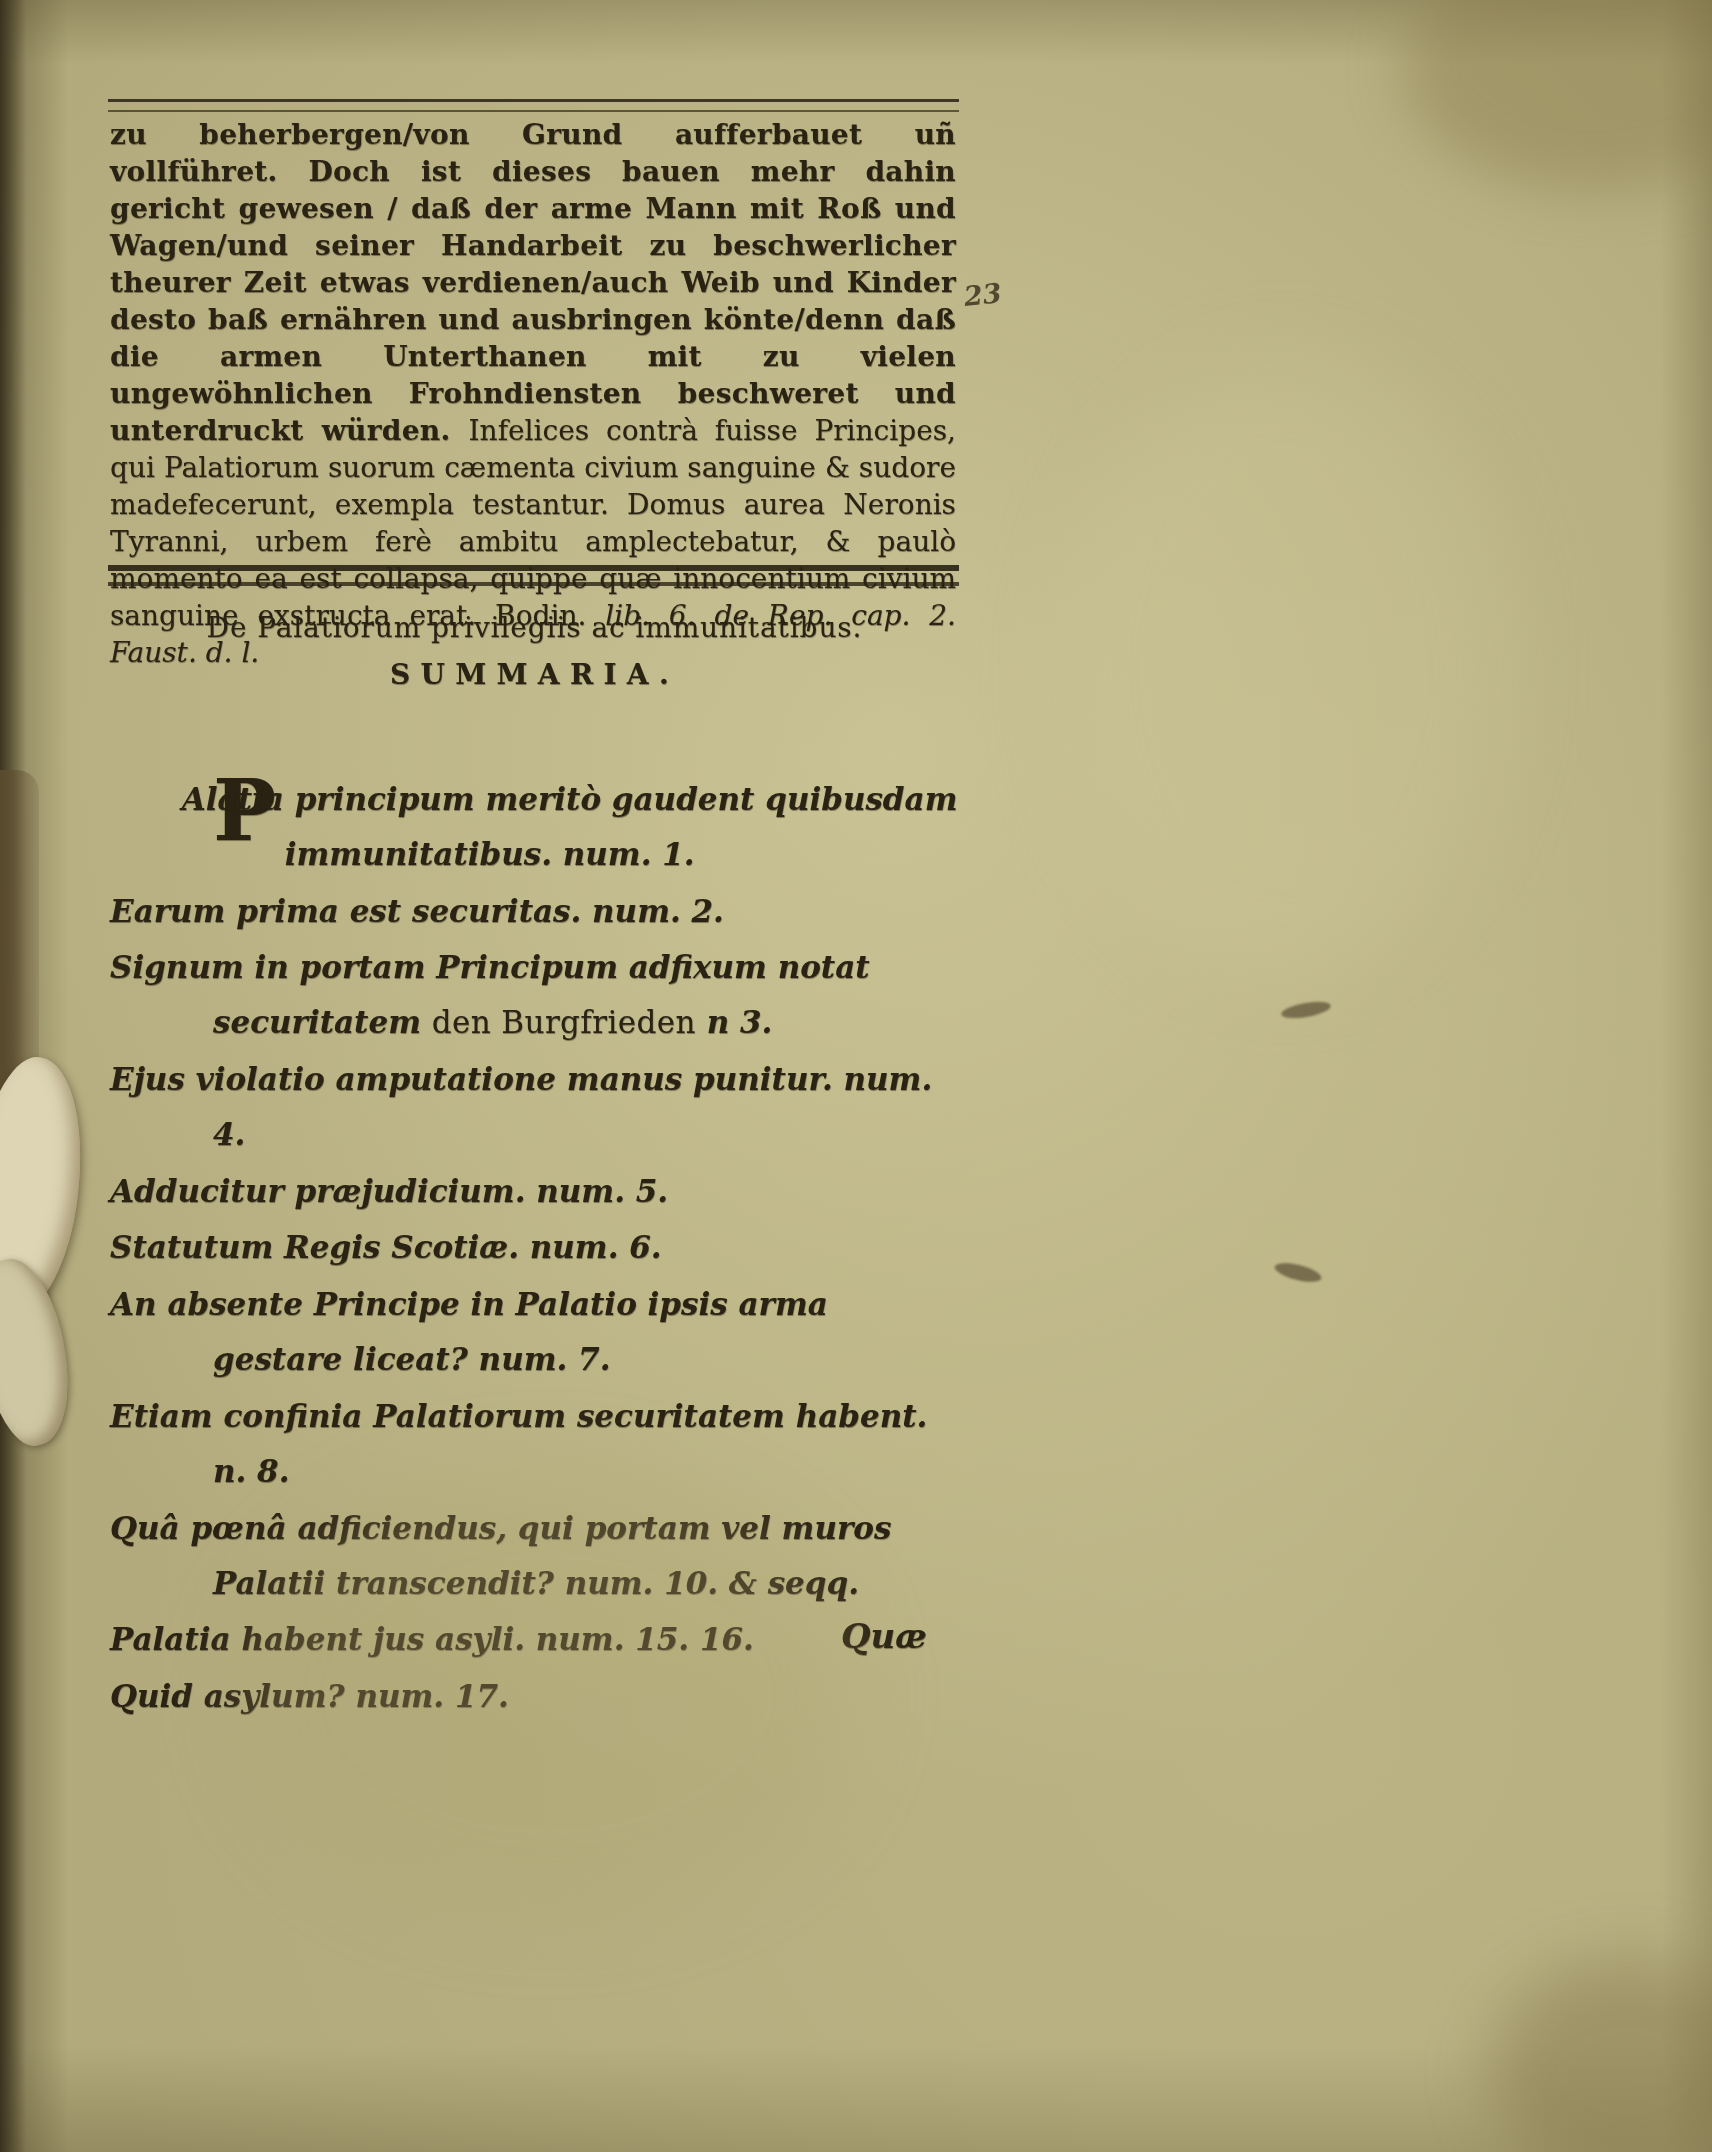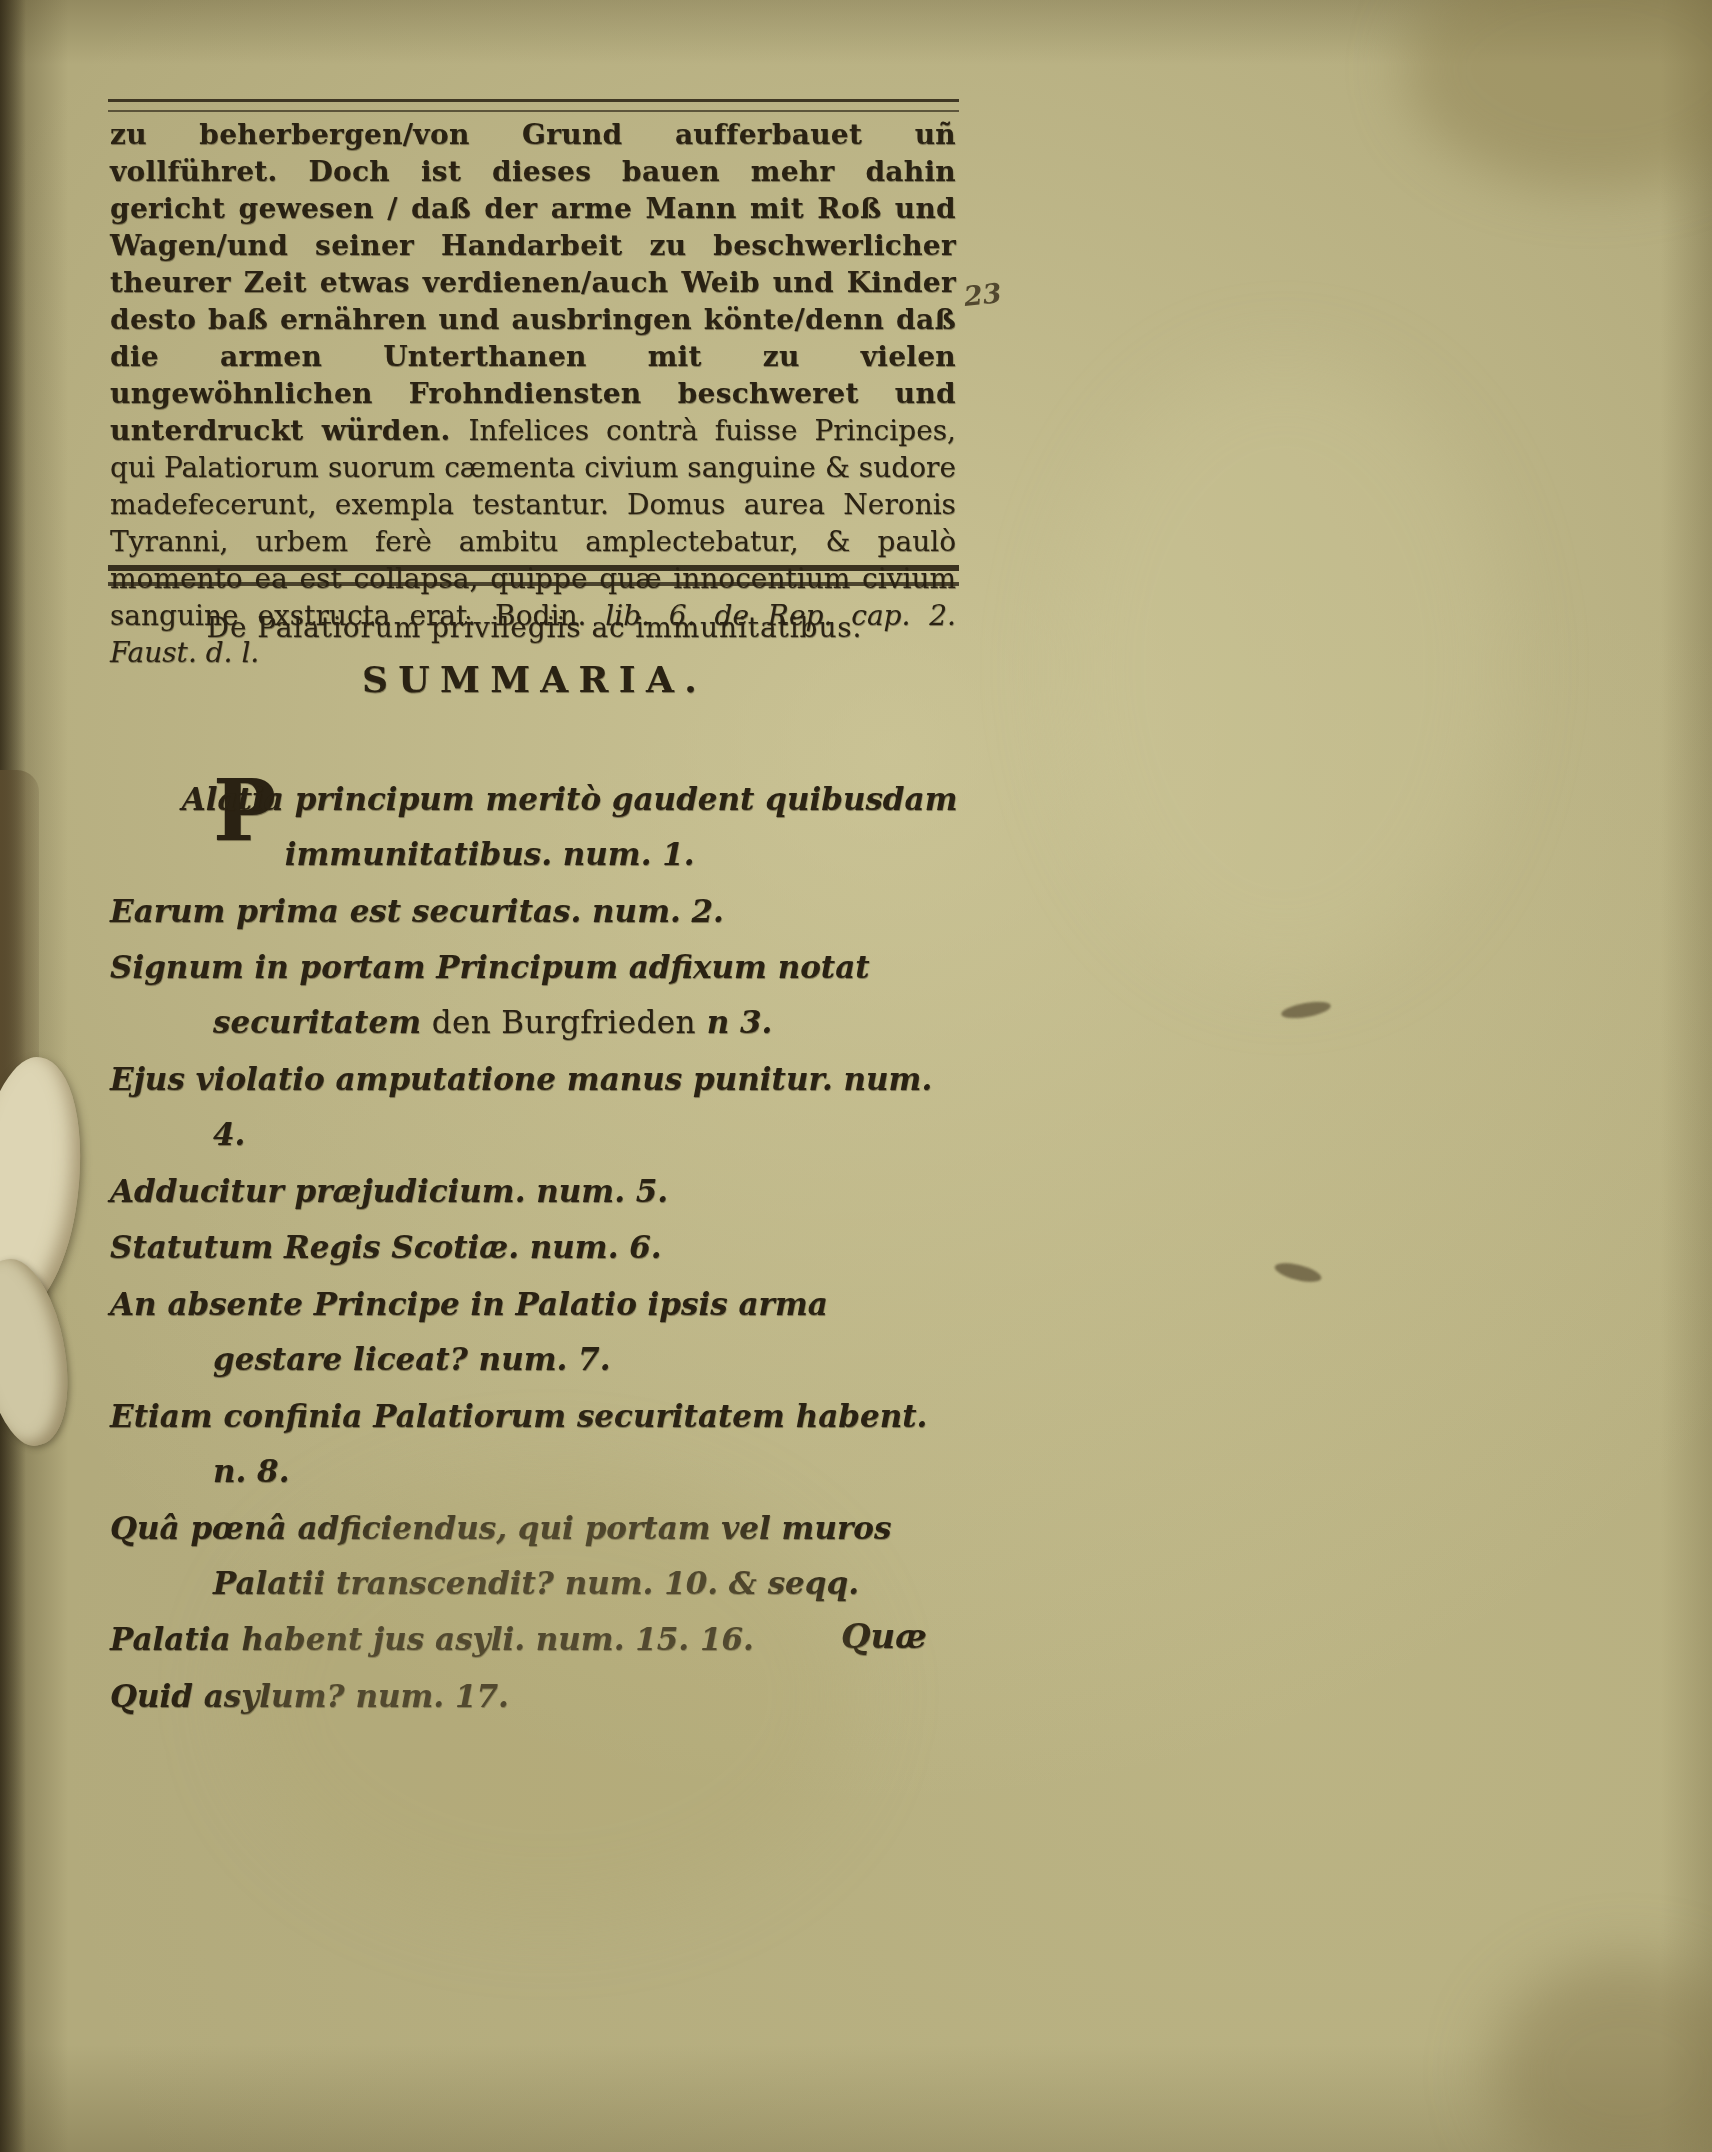--- a/index.html
+++ b/index.html
@@ -59,21 +59,21 @@
     font-size: 27px; font-style: italic; font-weight: 700;
     color: #3f3520; opacity: .85; transform: rotate(-6deg);
   }
 
   
   .chapter { position: absolute; left: 110px; top: 599px; width: 849px; text-align: center; }
   .chap-title {
     font-size: 55px; font-weight: 700; letter-spacing: 11px; white-space: nowrap;
   }
   .chap-sub { margin-top: 12px; font-size: 28px; letter-spacing: 0.9px; }
-  .chap-section { margin-top: 13.7px; font-size: 36px; font-weight: 700; letter-spacing: 10.3px; }
+  .chap-section { margin-top: 13.7px; font-size: 28px; font-weight: 700; letter-spacing: 10.3px; }
 
   
   .summary {
     position: absolute; left: 110px; top: 772px; width: 856px;
     font-style: italic; font-size: 31px; line-height: 55px; font-weight: 600;
   }
   .s-item { padding-left: 103px; text-indent: -103px; margin-bottom: 1.7px; }
   .dropcap {
     float: left; font-style: normal; font-weight: 700;
     font-size: 84px; line-height: 72px; padding: 3.4px 8.6px 0 0; text-indent: 0;

